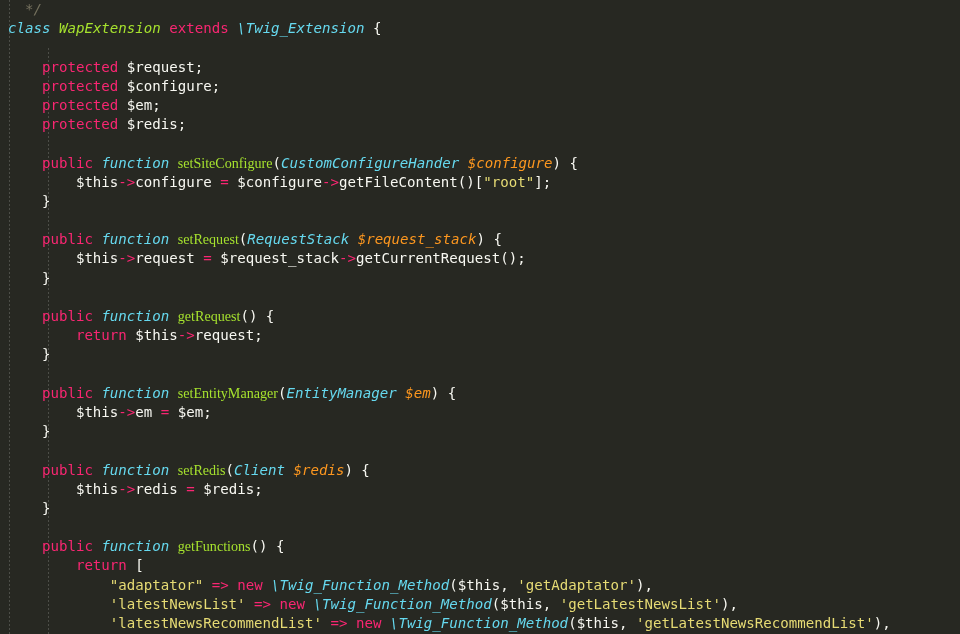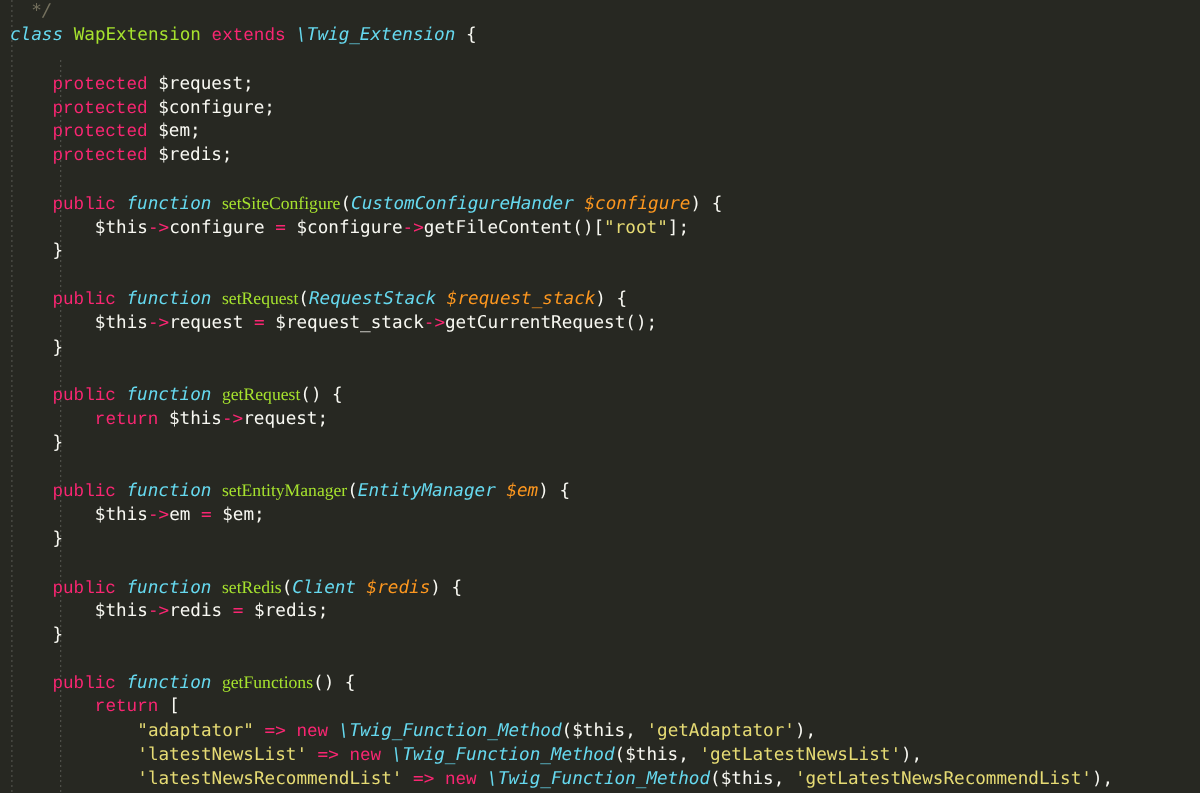--- a/index.html
+++ b/index.html
@@ -49,25 +49,25 @@
     color: #f8f8f2;
   }
   .ln {
     display: block;
     height: 19.2px;
     padding-left: 8px;
     white-space: pre;
   }
   
   .cmt  { color: #75715e; font-style: italic; }
-  .kw   { color: #f92672; font-family: Liberation Mono, monospace; }
+  .kw   { color: #f92672; }
   .kwi  { color: #66d9ef; font-style: italic; }
   .typ  { color: #66d9ef; font-style: italic; }
   .fn   { color: #a6e22e; font-family: Liberation Serif, serif; }
-  .cls  { color: #a6e22e; }
+  .cls  { color: #a6e22e; font-style: italic; }
   .par  { color: #fd971f; font-style: italic; }
   .var  { color: #f8f8f2; }
   .str  { color: #e6db74; }
   .op   { color: #f92672; }
   .pun  { color: #f8f8f2; }
 </style>
 </head>
 <body style="background: rgb(39, 40, 34);">
 
 <div id="editor" style="background: rgb(39, 40, 34);">

